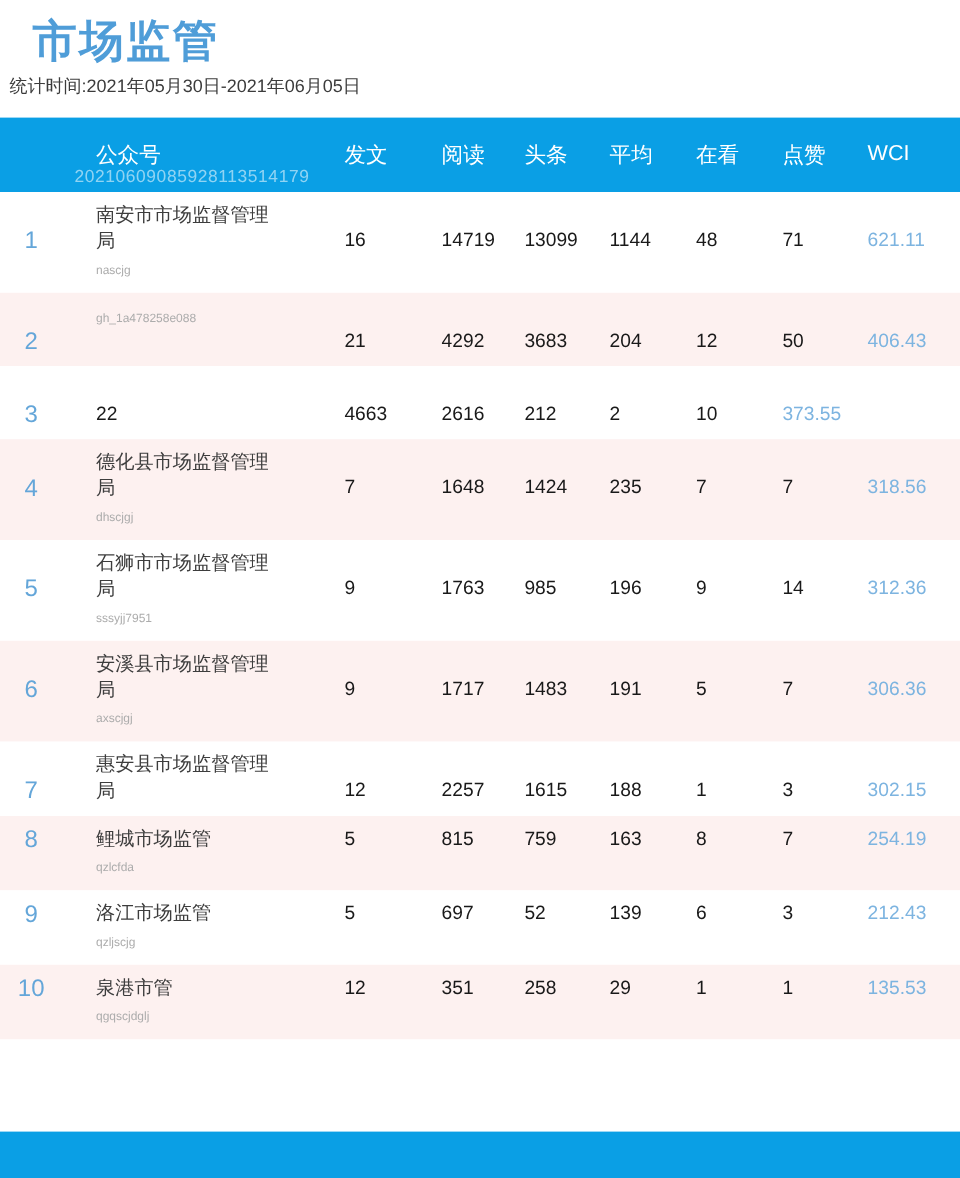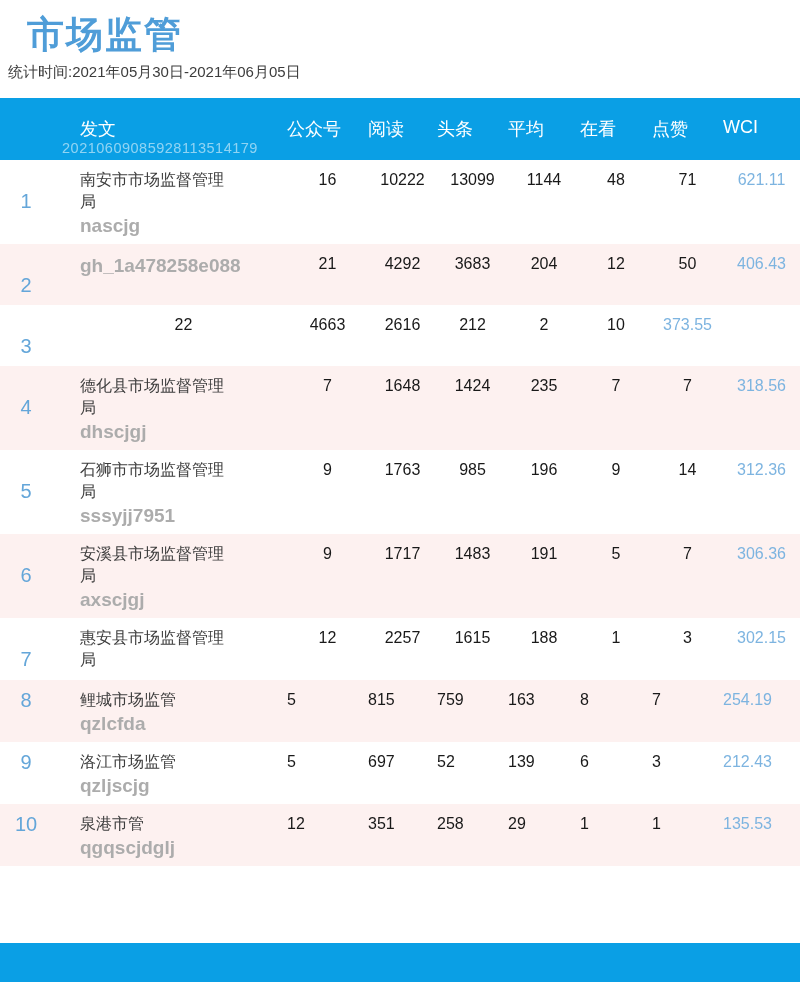--- a/index.html
+++ b/index.html
@@ -52,73 +52,72 @@
     font-size:20px;line-height:22px;color:#64a6d9;
   }
   .row.two-line .cell-rank span{margin-top:21px;}
   .row:not(.two-line) .cell-rank span{margin-top:0px;}
 
   .acct-name{
     width:152px;font-size:16px;line-height:22px;color:#3d3d3d;
     word-break:break-all;
   }
   .acct-id{
-    margin-top:4px;font-size:19px;line-height:18px;color:#acacac;
+    margin-top:4px;font-size:10px;line-height:18px;color:#acacac;
     white-space:nowrap;
-    font-weight:bold;
   }
 
   .cell-num,.cell-wci{
     font-size:16px;line-height:22px;white-space:nowrap;
   }
   .cell-num{color:#191919;}
   .cell-wci{color:#7db4e0;}
-  .row.two-line .cell-num,.row.two-line .cell-wci{text-align:center;}
+  .row.two-line .cell-num,.row.two-line .cell-wci{margin-top:21px;}
   .row:not(.two-line) .cell-num,.row:not(.two-line) .cell-wci{margin-top:0px;}
 
   
   .footer-bar{
     position:absolute;left:0;bottom:0;width:800px;height:39px;
     background:#0a9fe5;
   }
 </style>
 </head>
 <body>
 
 <div class="page">
 
   <div class="title">市场监管</div>
   <div class="subtitle">统计时间:2021年05月30日-2021年06月05日</div>
 
   <div class="header-bar">
     <div class="grid">
       <div class="col-label"></div>
+      <div class="col-label">公众号</div>
       <div class="col-label">发文</div>
-      <div class="col-label">公众号</div>
       <div class="col-label">阅读</div>
       <div class="col-label">头条</div>
       <div class="col-label">平均</div>
       <div class="col-label">在看</div>
       <div class="col-label">点赞</div>
       <div class="col-label">WCI</div>
     </div>
     <div class="watermark">20210609085928113514179</div>
   </div>
 
   <div class="rows">
       <div class="row grid two-line">
       <div class="cell-rank">
         <span>1</span>
       </div>
       <div class="cell-name">
         <div class="acct-name">南安市市场监督管理局</div>
         <div class="acct-id">nascjg</div>
       </div>
       <div class="cell-num">16</div>
-      <div class="cell-num">10222</div>
+      <div class="cell-num">14719</div>
       <div class="cell-num">13099</div>
       <div class="cell-num">1144</div>
       <div class="cell-num">48</div>
       <div class="cell-num">71</div>
       <div class="cell-wci">621.11</div>
     </div>
       <div class="row grid alt two-line">
       <div class="cell-rank">
         <span>2</span>
       </div>

